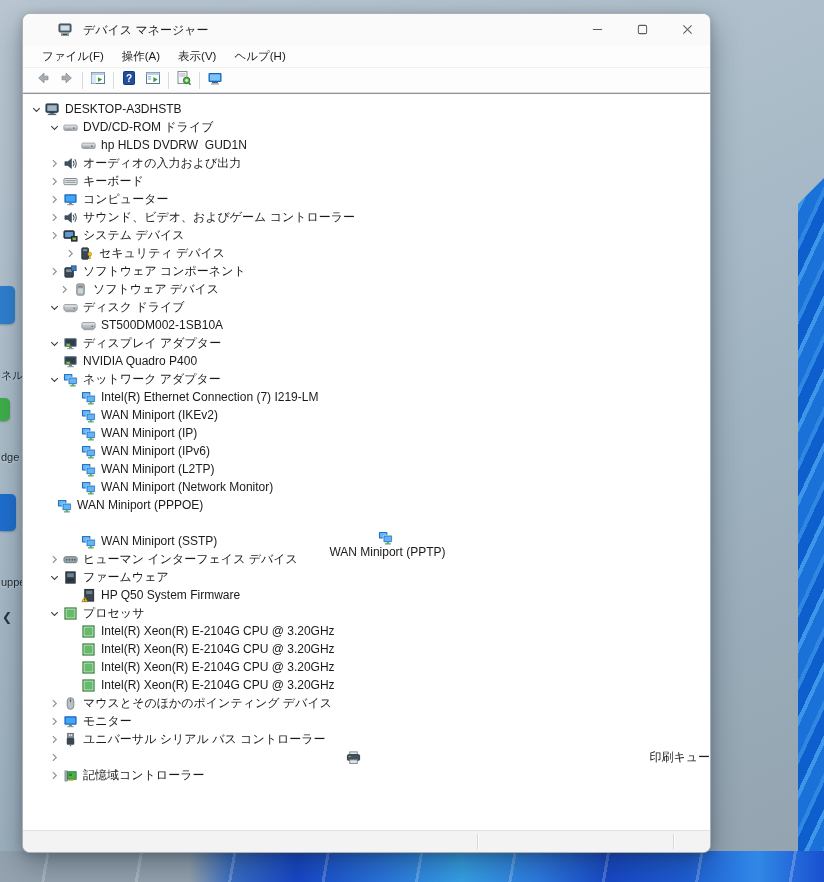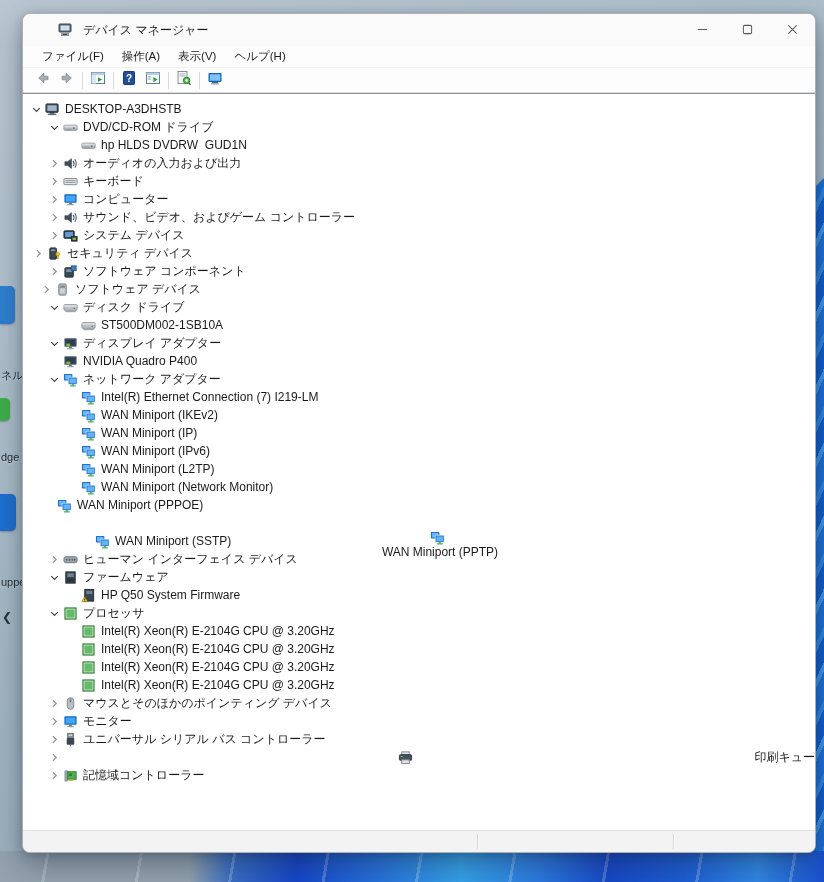--- a/index.html
+++ b/index.html
@@ -27,21 +27,21 @@
   .frag{ position:absolute; left:0; z-index:1; }
   .frag.icon{ border-radius:0 5px 5px 0; box-shadow:0 1px 2px rgba(0,0,0,.25); }
   .frag.label{
     font-size:11px; color:#17262e; text-shadow:0 1px 2px rgba(255,255,255,.55);
     white-space:nowrap; left:1px;margin-top:32px;
   }
   .frag.glyph{ font-size:12px; color:#22333d; left:2px; }
 
   
   .win{
-    position:absolute; left:22px; top:13px; width:794px; height:840px; z-index:2;
+    position:absolute; left:22px; top:13px; width:689px; height:840px; z-index:2;
     background:#fff; border-radius:8px; border:1px solid rgba(70,80,90,.45);
     box-shadow:0 12px 30px rgba(20,35,50,.38), 0 2px 8px rgba(20,35,50,.22);
     display:flex; flex-direction:column; overflow:hidden;
   }
   .titlebar{
     height:32px; background:#fafafa; display:flex; align-items:center; flex:0 0 auto;
   }
   .title-icon{ width:16px; height:16px; margin-left:34px; flex:0 0 auto; }
   .title-text{ font-size:12px; color:#1b1b1b; margin-left:10px; flex:1 1 auto; white-space:nowrap; }
   .caption-btns{ display:flex; height:100%; }
@@ -303,21 +303,21 @@
         <span class="ticon">
           <svg viewBox="0 0 16 16">
             <rect x="1" y="3" width="11" height="8" rx="1" fill="#35424e" stroke="#232d36"></rect>
             <rect x="2.3" y="4.3" width="8.4" height="5.4" fill="#5e9bd4"></rect>
             <rect x="9" y="9" width="6" height="5" fill="#2f3a44" stroke="#1f272e"></rect>
             <rect x="10.2" y="10.2" width="3.6" height="2.6" fill="#7fb341"></rect>
           </svg>
         </span>
         <span class="tlabel">システム デバイス</span>
       </div>
-      <div class="tree-row" style="padding-left: 8px;">
+      <div class="tree-row" style="padding-left: 40px;">
         <span class="chevron">
           <svg viewBox="0 0 16 16">
             <path d="M6 3.8 L10.2 8 L6 12.2" fill="none" stroke="#8f8f8f" stroke-width="1.4"></path>
           </svg>
         </span>
         <span class="ticon">
           <svg viewBox="0 0 16 16">
             <rect x="3" y="2" width="7" height="12" rx="1" fill="#3a4754" stroke="#273039"></rect>
             <rect x="4.2" y="3.5" width="4.6" height="2" fill="#7c93a6"></rect>
             <circle cx="11.5" cy="8.6" r="2" fill="#f5c518" stroke="#b8920a" stroke-width="0.7"></circle>
@@ -334,21 +334,21 @@
         </span>
         <span class="ticon">
           <svg viewBox="0 0 16 16">
             <rect x="2" y="4" width="9" height="10" rx="1" fill="#3a4754" stroke="#273039"></rect>
             <rect x="3.4" y="5.6" width="6" height="3" fill="#7c93a6"></rect>
             <rect x="9" y="2" width="5" height="5" fill="#3f7fbf" stroke="#2a5a8a"></rect>
           </svg>
         </span>
         <span class="tlabel">ソフトウェア コンポーネント</span>
       </div>
-      <div class="tree-row" style="padding-left: 16px;">
+      <div class="tree-row" style="padding-left: 34px;">
         <span class="chevron">
           <svg viewBox="0 0 16 16">
             <path d="M6 3.8 L10.2 8 L6 12.2" fill="none" stroke="#8f8f8f" stroke-width="1.4"></path>
           </svg>
         </span>
         <span class="ticon">
           <svg viewBox="0 0 16 16">
             <rect x="4" y="2" width="8" height="12" rx="1.5" fill="#aeb6bc" stroke="#7d858c"></rect>
             <rect x="5.5" y="4" width="5" height="2" fill="#7d858c"></rect>
             <rect x="5.5" y="7" width="5" height="5" fill="#cfd4d8"></rect>
@@ -537,21 +537,21 @@
             <rect x="1" y="2" width="9" height="7" rx="0.8" fill="#1565c0"></rect>
             <rect x="2" y="3" width="7" height="5" fill="#64b5f6"></rect>
             <rect x="5.6" y="5.6" width="9.4" height="7.4" rx="0.8" fill="#1565c0" stroke="#eef4f8" stroke-width="0.7"></rect>
             <rect x="6.8" y="6.8" width="7" height="5" fill="#64b5f6"></rect>
             <rect x="9.4" y="13" width="2.2" height="1.4" fill="#43a047"></rect>
             <rect x="7.4" y="14.2" width="6.2" height="1.2" fill="#43a047"></rect>
           </svg>
         </span>
         <span class="tlabel">WAN Miniport (PPTP)</span>
       </div>
-      <div class="tree-row" style="padding-left: 56px;">
+      <div class="tree-row" style="padding-left: 42px;">
         <span class="chevron"></span>
         <span class="ticon">
           <svg viewBox="0 0 16 16">
             <rect x="1" y="2" width="9" height="7" rx="0.8" fill="#1565c0"></rect>
             <rect x="2" y="3" width="7" height="5" fill="#64b5f6"></rect>
             <rect x="5.6" y="5.6" width="9.4" height="7.4" rx="0.8" fill="#1565c0" stroke="#eef4f8" stroke-width="0.7"></rect>
             <rect x="6.8" y="6.8" width="7" height="5" fill="#64b5f6"></rect>
             <rect x="9.4" y="13" width="2.2" height="1.4" fill="#43a047"></rect>
             <rect x="7.4" y="14.2" width="6.2" height="1.2" fill="#43a047"></rect>
           </svg>

